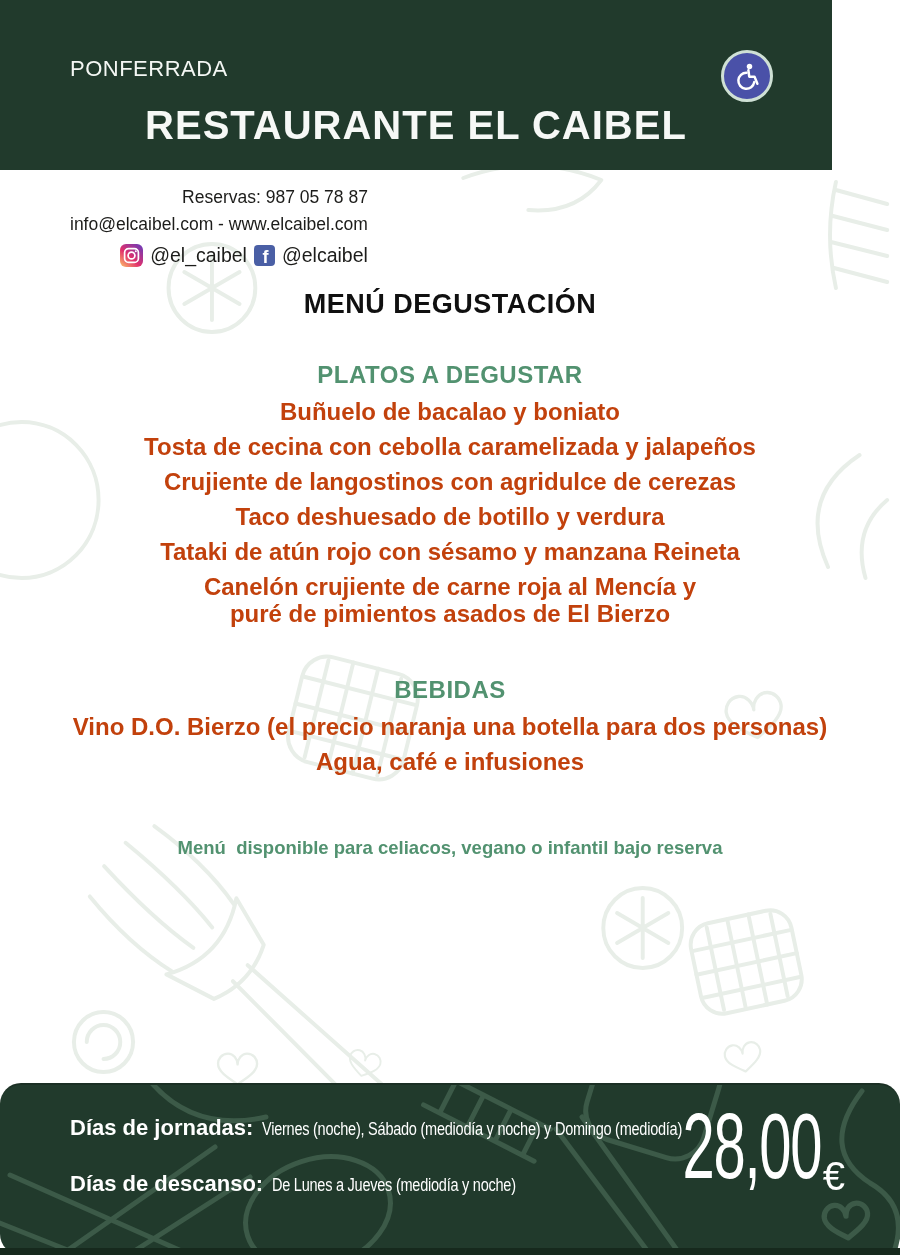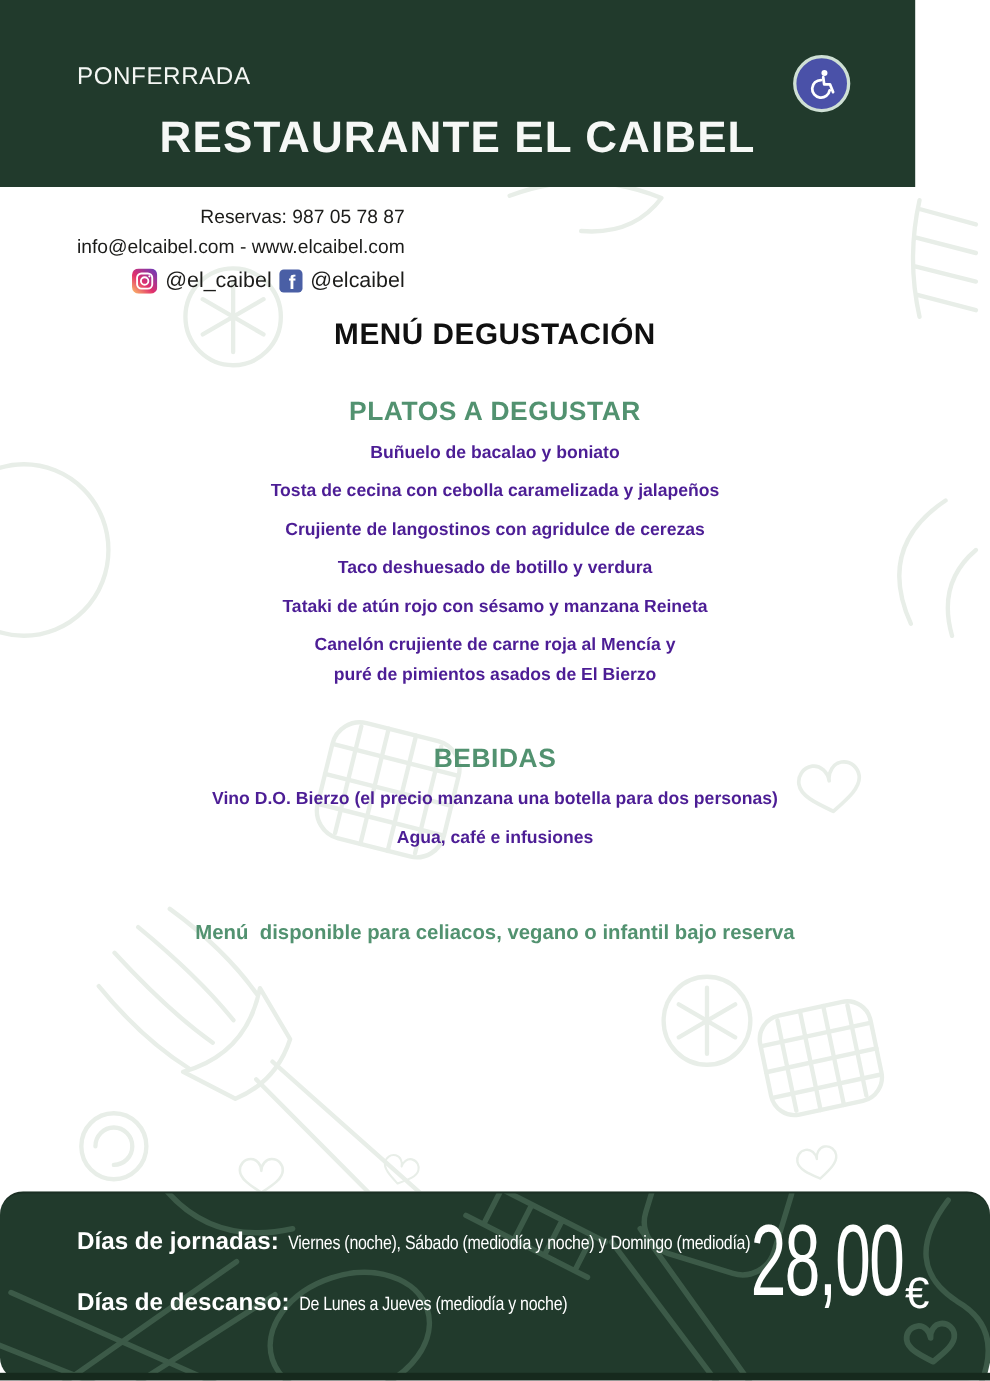--- a/index.html
+++ b/index.html
@@ -58,21 +58,21 @@
   
   .menu{position:absolute;top:288px;left:0;width:100%;text-align:center;}
   .menu-title{font-size:27px;font-weight:600;letter-spacing:.5px;color:#101010;line-height:32px;}
   .menu-section{margin-top:48px;}
   .menu-section:first-child{margin-top:40px;}
   .section-heading{
     font-size:24px;font-weight:600;letter-spacing:.5px;
     color:var(--accent-green);line-height:30px;margin-bottom:8px;
   }
   .dish{
-    font-size:16px;font-weight:600;color:#4c1d95;
+    font-size:24px;font-weight:600;color:#c2410c;
     line-height:27px;margin-bottom:8px;white-space:pre-line;
   }
   .menu-note{
     margin-top:62px;font-size:18.5px;font-weight:700;
     color:var(--accent-green);white-space:pre-wrap;
   }
   
   .footer{
     position:absolute;top:1083px;left:0;width:900px;height:172px;
     background:var(--header-bg);border-top:2px solid rgba(0,0,0,.18);border-radius:21px;
@@ -202,21 +202,21 @@
           <div class="dish">Buñuelo de bacalao y boniato</div>
           <div class="dish">Tosta de cecina con cebolla caramelizada y jalapeños</div>
           <div class="dish">Crujiente de langostinos con agridulce de cerezas</div>
           <div class="dish">Taco deshuesado de botillo y verdura</div>
           <div class="dish">Tataki de atún rojo con sésamo y manzana Reineta</div>
           <div class="dish">Canelón crujiente de carne roja al Mencía y
 puré de pimientos asados de El Bierzo</div>
         </section>
         <section class="menu-section">
           <h3 class="section-heading">BEBIDAS</h3>
-          <div class="dish">Vino D.O. Bierzo (el precio manzana una botella para dos personas)</div>
+          <div class="dish">Vino D.O. Bierzo (el precio naranja una botella para dos personas)</div>
           <div class="dish">Agua, café e infusiones</div>
         </section>
       </div>
     <p class="menu-note">Menú  disponible para celiacos, vegano o infantil bajo reserva</p>
   </main>
 
   <footer class="footer">
     <svg class="doodles" style="top:0" width="900" height="172" viewBox="0 0 900 172" preserveAspectRatio="none">
       <g stroke="#3c5a48" stroke-width="5">
         <path d="M10,90 L195,172 M58,172 L215,62 M-8,135 L85,172 M125,172 L250,92"></path>

